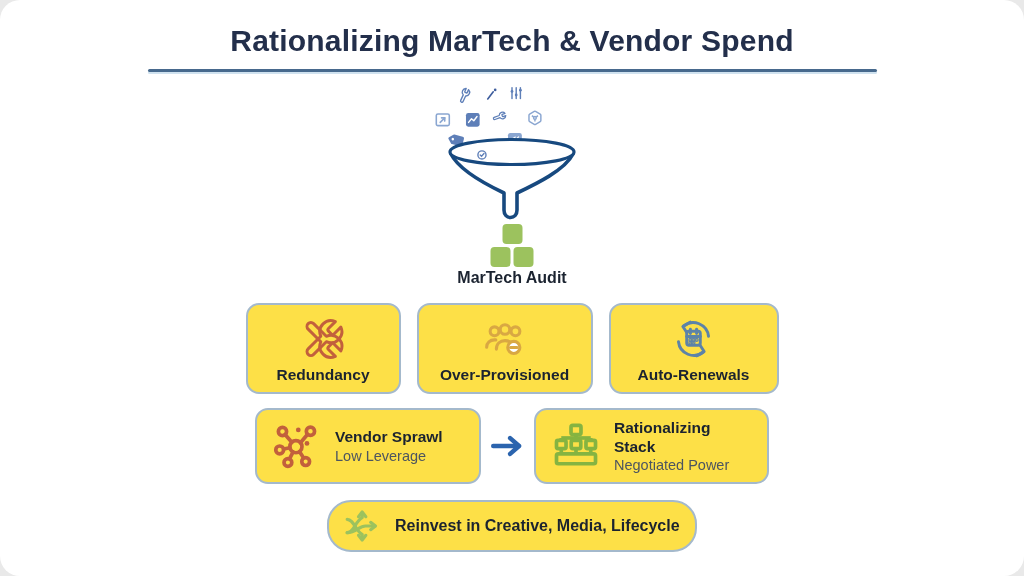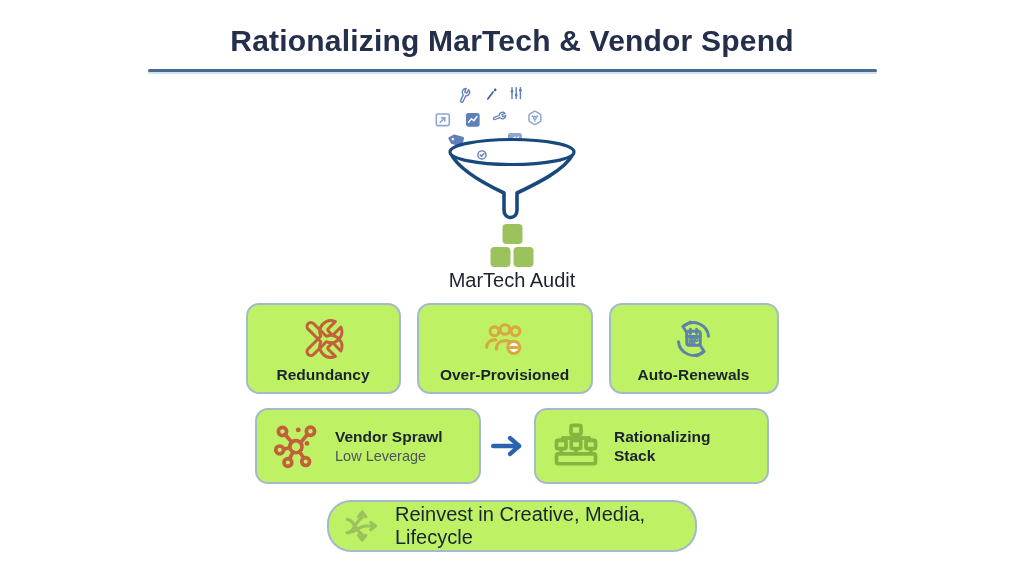--- a/index.html
+++ b/index.html
@@ -1,54 +1,54 @@
 <!DOCTYPE html>
 <html style="--title-navy: #232f4b; --underline: #47698d; --funnel-navy: #17497f; --scatter-light: #8aa6d1; --scatter-mid: #5e7fb8; --scatter-dark: #3f5e9e; --block-green: #9cc25e; --orange: #c2603c; --gold: #d9a843; --steel: #5d83a8; --arrow-blue: #2b64ae; --card-border: #a4b9cc; --text-dark: #1b2330; --text-gray: #4d5560; --stack-green: #85b441;"><head>
 <meta charset="utf-8">
 <style>
   html,body{margin:0;padding:0;background:#e9e9e9;}
   .stage{
     position:relative;width:1024px;height:576px;margin:0 auto;
     background:#ffffff;overflow:hidden;
-    font-family:"Liberation Sans",sans-serif;color:var(--text-dark,#1b2330);
+    font-family:"Liberation Sans",sans-serif;color:var(--text-dark,#1b2330);border-radius:20px;
   }
   .title{
     position:absolute;top:24px;left:0;right:0;text-align:center;
     font-size:30px;font-weight:700;letter-spacing:.2px;color:var(--title-navy,#232f4b);
   }
   .rule{
     position:absolute;top:69px;left:148px;width:729px;height:3px;
     background:var(--underline,#47698d);border-radius:2px;
     box-shadow:0 2px 0 rgba(150,190,220,.45);
   }
   .funnel-wrap{position:absolute;left:427px;top:86px;width:170px;height:142px;}
   .blocks{position:absolute;top:224px;left:50%;transform:translateX(-50%);
     display:flex;flex-direction:column;align-items:center;gap:3px;}
   .blocks .row{display:flex;gap:3px;}
   .block{width:20px;height:20px;border-radius:4px;background:var(--block-green,#9cc25e);}
   .audit-label{position:absolute;top:269px;left:0;right:0;text-align:center;
-    font-size:20px;font-weight:400;color:var(--text-dark,#1b2330);}
+    font-size:16px;font-weight:700;color:var(--text-dark,#1b2330);}
   .row1{position:absolute;top:303px;left:0;right:0;display:flex;justify-content:center;gap:16px;}
   .card{
-    background:#bef264;border:2px solid var(--card-border,#a4b9cc);border-radius:13px;
+    background:#fde047;border:2px solid var(--card-border,#a4b9cc);border-radius:13px;
     box-sizing:border-box;display:flex;flex-direction:column;align-items:center;justify-content:center;
   }
   .card.small{height:91px;gap:5px;padding-top:4px;}
   .card.small .label{font-size:15.5px;font-weight:700;}
   .c1{width:155px}.c2{width:176px}.c3{width:170px}
   .row2{position:absolute;top:408px;left:0;right:0;display:flex;justify-content:center;align-items:center;}
   .card.wide{height:76px;flex-direction:row;justify-content:flex-start;gap:12px;padding:0 12px 0 14px;}
   .w1{width:226px}.w2{width:235px}
   .twocol .t1{font-size:15.5px;font-weight:700;line-height:1.25;}
   .twocol .t2{font-size:14.5px;color:var(--text-gray,#4d5560);line-height:1.25;}
   .arrow-cell{width:53px;display:flex;align-items:center;justify-content:center;}
   .row3{position:absolute;top:500px;left:0;right:0;display:flex;justify-content:center;}
   .card.pill{width:370px;height:52px;flex-direction:row;justify-content:flex-start;
     gap:12px;padding:0 14px;border-radius:24px;}
-  .card.pill .label{font-size:20px;font-weight:400;}
+  .card.pill .label{font-size:16px;font-weight:700;}
   .ic-orange{color:var(--orange,#c2603c)}
   .ic-gold{color:var(--gold,#d9a843)}
   .ic-steel{color:var(--steel,#5d83a8)}
   .ic-green{color:var(--stack-green,#85b441)}
   .ic-lgreen{color:var(--block-green,#9cc25e)}
   .ic-arrow{color:var(--arrow-blue,#2b64ae)}
   svg{display:block}
 </style>
 </head>
 <body>
@@ -226,20 +226,21 @@
           <rect x="9.8" y="9.4" width="4.4" height="3.8" rx="0.7"></rect>
           <rect x="16.6" y="9.4" width="4.4" height="3.8" rx="0.7"></rect>
           <line x1="5.2" y1="13.2" x2="5.2" y2="15.6"></line>
           <line x1="12" y1="13.2" x2="12" y2="15.6"></line>
           <line x1="18.8" y1="13.2" x2="18.8" y2="15.6"></line>
           <rect x="3" y="15.6" width="18" height="4.6" rx="0.8"></rect>
         </svg>
       </span>
       <span class="twocol">
         <div class="t1">Rationalizing Stack</div>
+        <div class="t2">Negotiated Power</div>
       </span>
     </div>
   </div>
 
   <div class="row3">
     <div class="card pill">
       <span class="ic-lgreen">
         <svg viewBox="0 0 24 24" width="40" height="40" fill="none" stroke="currentColor" stroke-width="1.9" stroke-linecap="round" stroke-linejoin="round">
           <path d="M2.5 8 C6.5 8 7.5 15 11.5 17 L11.5 19"></path>
           <polyline points="9.3,17.6 11.5,20.4 13.7,17.6"></polyline>

